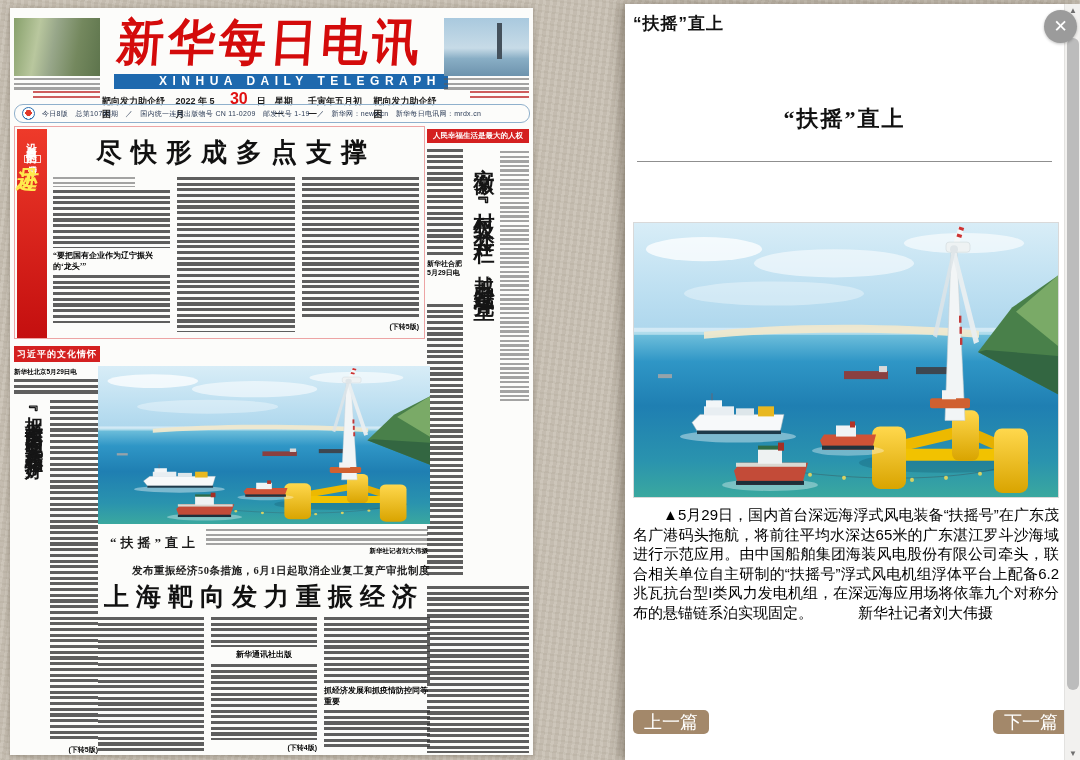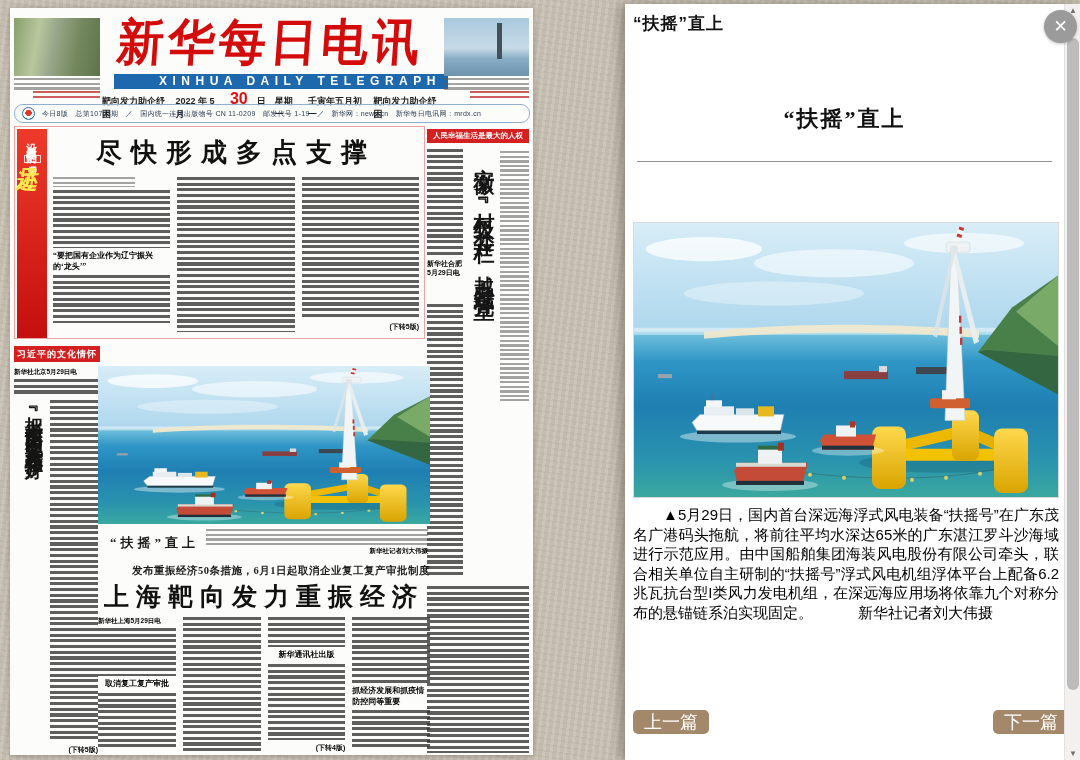--- a/index.html
+++ b/index.html
@@ -252,26 +252,20 @@
         </svg>
     </div>
     <div class="abs cap-label" style="left:100px;top:526px;width:110px;">“扶摇”直上</div>
     <div class="abs gk-l" style="left:196px;top:521px;width:222px;height:17px;"></div>
     <div class="abs credit" style="left:300px;top:539px;width:118px;">新华社记者刘大伟摄</div>
 
     <div class="abs kicker" style="left:88px;top:556px;width:332px;text-align:right;">发布重振经济50条措施，6月1日起取消企业复工复产审批制度</div>
     <div class="abs sh-head" style="left:88px;top:572px;width:332px;">上海靶向发力重振经济</div>
     <div class="abs cols" style="left:88px;top:609px;width:332px;height:136px;">
       <div class="col">
-        <div class="dateline" style="font-size:6.5px;line-height:8px;">新华社上海5月29日电</div>
-        <div class="gk" style="height:48px;"></div>
-        <div class="colhead" style="text-align:center;">取消复工复产审批</div>
-        <div class="gk" style="height:56px;"></div>
-      </div>
-      <div class="col">
           <div class="gk" style="height:136px;"></div>
         </div>
       <div class="col">
         <div class="gk" style="height:30px;"></div>
         <div class="colhead" style="text-align:center;">新华通讯社出版</div>
         <div class="gk" style="height:76px;"></div>
         <div class="jump">(下转4版)</div>
       </div>
       <div class="col">
         <div class="gk" style="height:66px;"></div>

